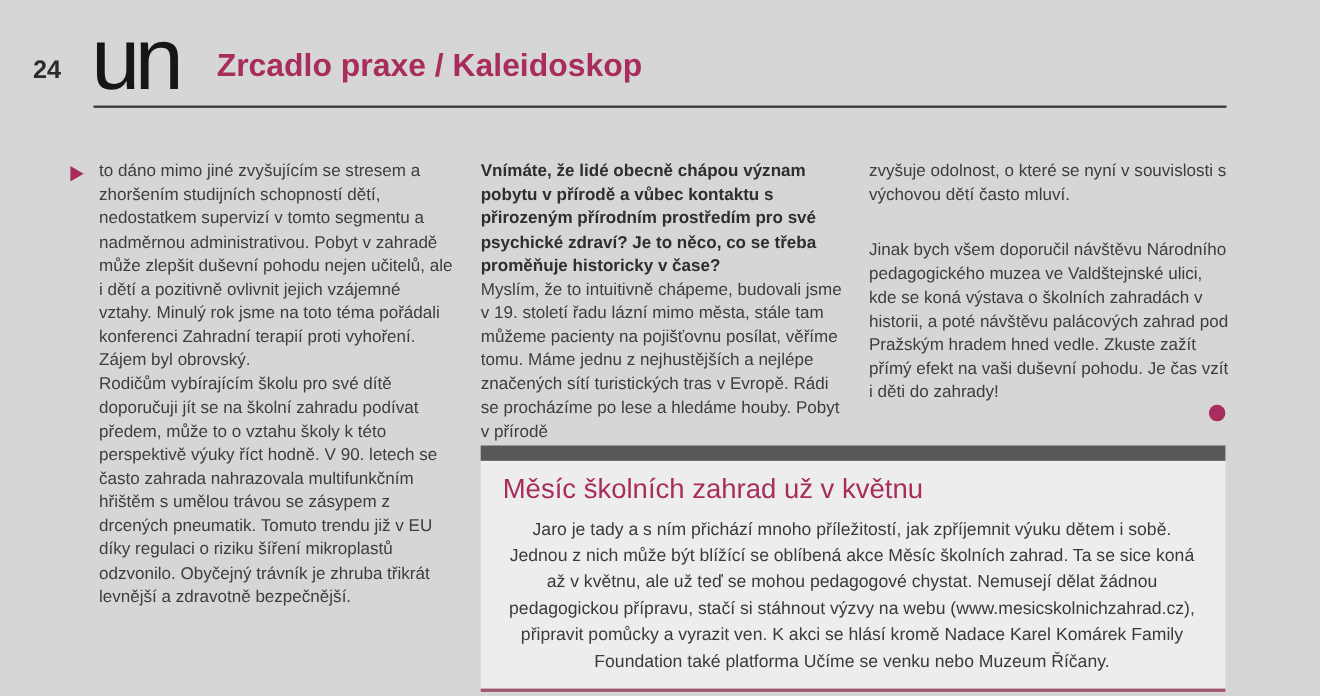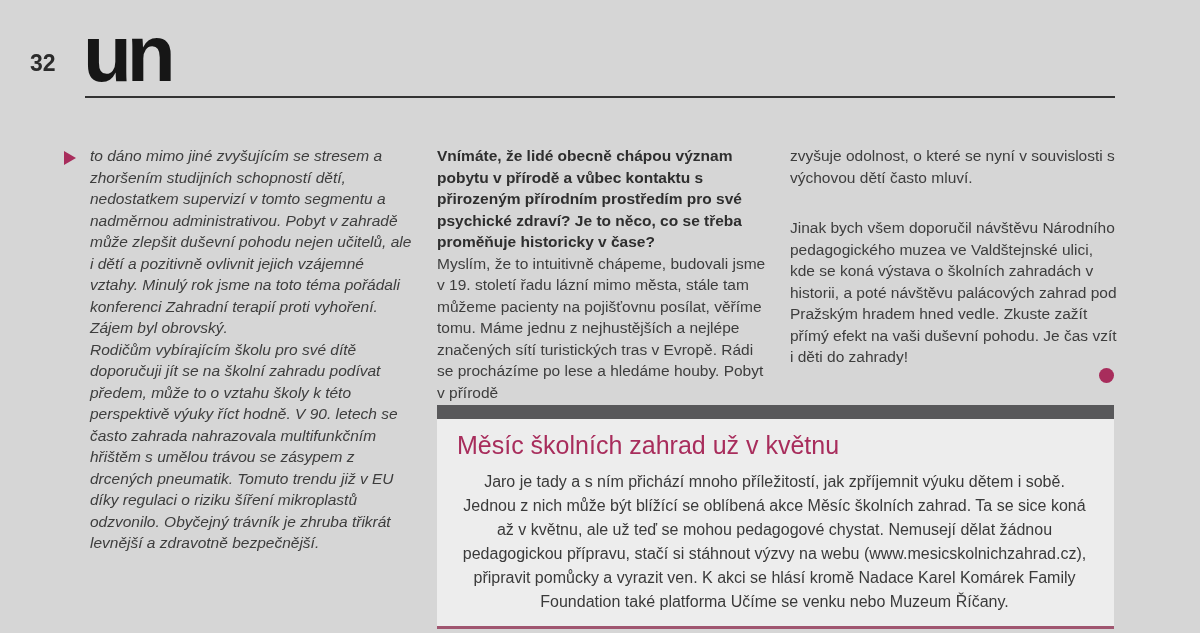--- a/index.html
+++ b/index.html
@@ -14,41 +14,41 @@
     color: #3d3d3d;
   }
 
   
   .page-number {
     position: absolute; left: 30px; top: 52px;
     font-size: 23px; font-weight: bold; color: #2b2b2b; line-height: 1;
   }
   .logo {
     position: absolute; left: 83px; top: 14px;
-    font-size: 80px; font-weight: bold; letter-spacing: -5px;
+    font-size: 80px; font-weight: normal; letter-spacing: -5px;
     color: #161616; line-height: 80px;
   }
   .section-title {
     position: absolute; left: 197px; top: 46px; margin: 0;
     font-size: 29px; font-weight: bold; color: #a82d5c; line-height: 1;
   }
   .header-rule {
     position: absolute; left: 85px; top: 96px;
     width: 1030px; height: 2px; background: #333;
   }
 
   
   .col {
     position: absolute; top: 145px;
     font-size: 15.5px; line-height: 21.5px; color: #3d3d3d;
   }
   .col p { margin: 0; }
   .col .gap { margin-top: 29px; }
   .q { font-weight: bold; color: #2e2e2e; }
-  .col-1 { left: 90px;  width: 322px; font-style: italic; }
+  .col-1 { left: 90px;  width: 322px; }
   .col-2 { left: 437px; width: 332px; }
   .col-3 { left: 790px; width: 328px; }
 
   .marker-triangle {
     position: absolute; left: 64px; top: 151px;
     width: 0; height: 0;
     border-left: 12px solid #a82d5c;
     border-top: 7px solid transparent;
     border-bottom: 7px solid transparent;
   }
@@ -78,22 +78,23 @@
   .box-text {
     margin: 10px 0 0 0;
     font-size: 16px; line-height: 24px; color: #3a3a3a; text-align: center;
   }
 </style>
 </head>
 <body>
 
 <div class="page">
 
-  <span class="page-number">32</span>
+  <span class="page-number">24</span>
   <span class="logo">un</span>
+  <h1 class="section-title">Zrcadlo praxe / Kaleidoskop</h1>
   <div class="header-rule"></div>
 
   <div class="marker-triangle"></div>
 
   <div class="col col-1">
     <p>to dáno mimo jiné zvyšujícím se stresem a zhoršením studijních schopností dětí, nedostatkem supervizí v tomto segmentu a nadměrnou administrativou. Pobyt v zahradě může zlepšit duševní pohodu nejen učitelů, ale i dětí a pozitivně ovlivnit jejich vzájemné vztahy. Minulý rok jsme na toto téma pořádali konferenci Zahradní terapií proti vyhoření. Zájem byl obrovský.</p>
     <p>Rodičům vybírajícím školu pro své dítě doporučuji jít se na školní zahradu podívat předem, může to o vztahu školy k této perspektivě výuky říct hodně. V 90. letech se často zahrada nahrazovala multifunkčním hřištěm s umělou trávou se zásypem z drcených pneumatik. Tomuto trendu již v EU díky regulaci o riziku šíření mikroplastů odzvonilo. Obyčejný trávník je zhruba třikrát levnější a zdravotně bezpečnější.</p>
   </div>
 
   <div class="col col-2">

